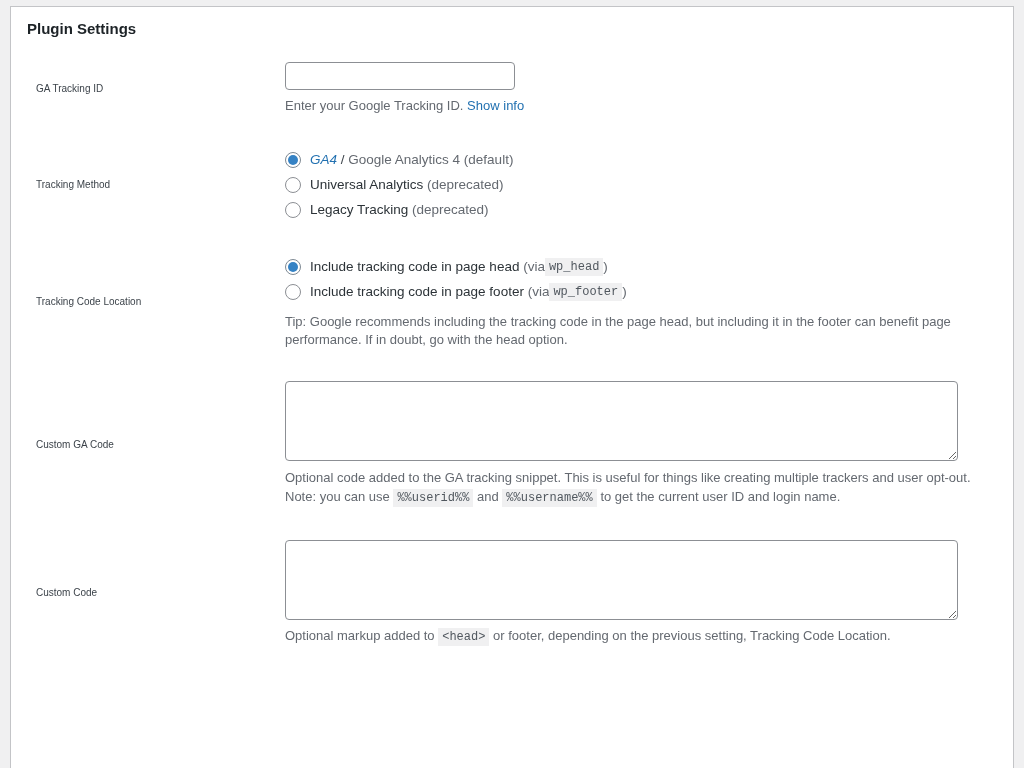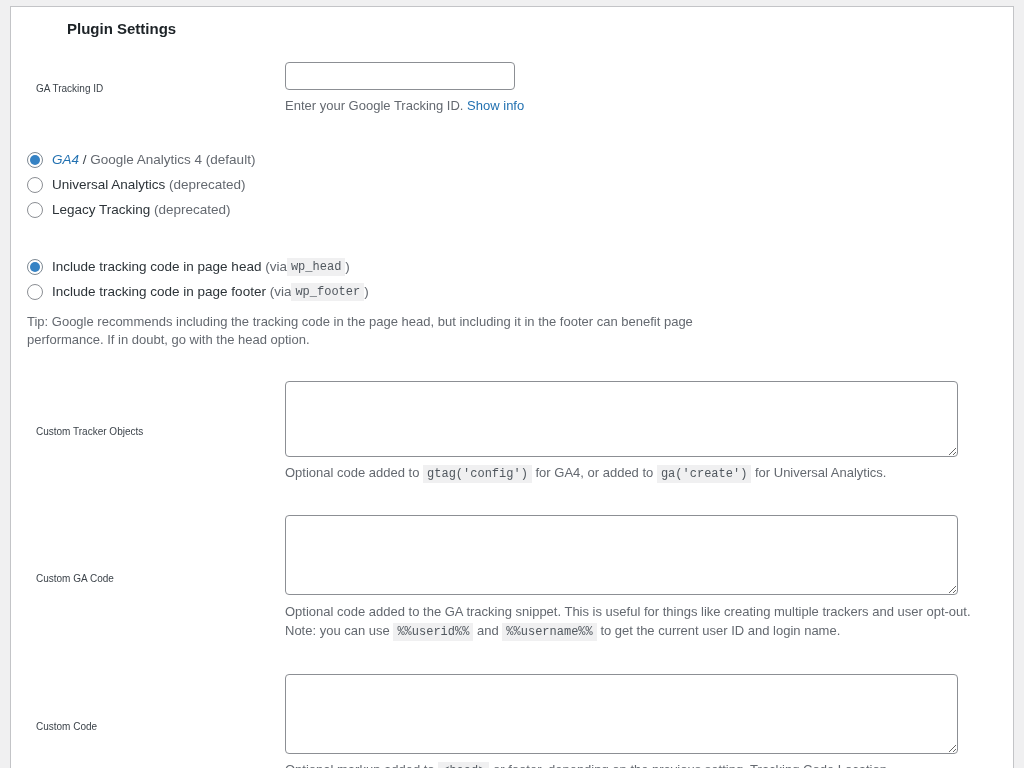--- a/index.html
+++ b/index.html
@@ -9,21 +9,21 @@
     font-family: "Liberation Sans", sans-serif;
     -webkit-font-smoothing: antialiased;
   }
   .card {
     position: absolute; left: 10px; top: 6px;
     width: 1004px; height: 900px;
     background: #fff; border: 1px solid #c3c4c7;
     padding: 13px 16px 0 16px;
   }
   h2.page-title {
-    font-size: 15px; font-weight: bold; color: #1d2327; line-height: 18px; margin-left: 40px;
+    font-size: 15px; font-weight: bold; color: #1d2327; line-height: 18px;
   }
   .rows { margin-top: 24px; }
   .row { display: flex; align-items: center; margin-bottom: 32px; }
   .row-label {
     width: 258px; flex-shrink: 0; padding-left: 9px;
     font-size: 10px; color: #3c434a; line-height: 18px;
   }
   .row-field { flex: 1; min-width: 0; }
   .text-input {
     width: 230px; height: 28px; padding: 0 8px;
@@ -85,20 +85,21 @@
       <div class="row-field">
         <input type="text" class="text-input" value="" style="">
         <div class="help">
           <span>Enter your Google Tracking ID.</span>
           <a class="link">Show info</a>
         </div>
       </div>
     </div>
 
     <div class="row">
+      <div class="row-label">Tracking Method</div>
       <div class="row-field">
         <label class="radio-line">
           <span class="radio checked"></span>
           <span class="r-blue">GA4</span>
           <span class="r-sep" style="white-space:pre;"> / </span>
           <span class="r-muted">Google Analytics 4 (default)</span>
         </label>
         <label class="radio-line">
           <span class="radio"></span>
           <span class="r-name">Universal Analytics</span>
@@ -106,48 +107,40 @@
         </label>
         <label class="radio-line">
           <span class="radio"></span>
           <span class="r-name">Legacy Tracking</span>
           <span class="r-muted" style="white-space:pre;"> (deprecated)</span>
         </label>
       </div>
     </div>
 
     <div class="row">
+      <div class="row-label">Tracking Code Location</div>
       <div class="row-field">
         <label class="radio-line">
           <span class="radio checked"></span>
           <span class="r-name">Include tracking code in page head</span>
           <span class="r-muted" style="white-space:pre;"> (via</span>
           <code class="inline-code">wp_head</code>
           <span class="r-muted">)</span>
         </label>
         <label class="radio-line">
           <span class="radio"></span>
           <span class="r-name">Include tracking code in page footer</span>
           <span class="r-muted" style="white-space:pre;"> (via</span>
           <code class="inline-code">wp_footer</code>
           <span class="r-muted">)</span>
         </label>
         <div class="tip">Tip: Google recommends including the tracking code in the page head, but including it in the footer can benefit page performance. If in doubt, go with the head option.</div>
       </div>
     </div>
 
-    <div class="row">
-      <div class="row-label">Custom Tracker Objects</div>
-      <div class="row-field">
-        <textarea class="code-area ta-76" style=""></textarea>
-        <div class="help">
-          <span style="white-space:pre;">Optional code added to </span><code class="inline-code">gtag('config')</code><span style="white-space:pre;"> for GA4, or added to </span><code class="inline-code">ga('create')</code><span style="white-space:pre;"> for Universal Analytics.</span>
-        </div>
-      </div>
-    </div>
 
     <div class="row">
       <div class="row-label">Custom GA Code</div>
       <div class="row-field">
         <textarea class="code-area ta-80" style=""></textarea>
         <div class="help">
           <div class="help-line">Optional code added to the GA tracking snippet. This is useful for things like creating multiple trackers and user opt-out.</div>
           <div class="help-line">
             <span style="white-space:pre;">Note: you can use </span><code class="inline-code">%%userid%%</code><span style="white-space:pre;"> and </span><code class="inline-code">%%username%%</code><span style="white-space:pre;margin-top:44px;"> to get the current user ID and login name.</span>
           </div>

